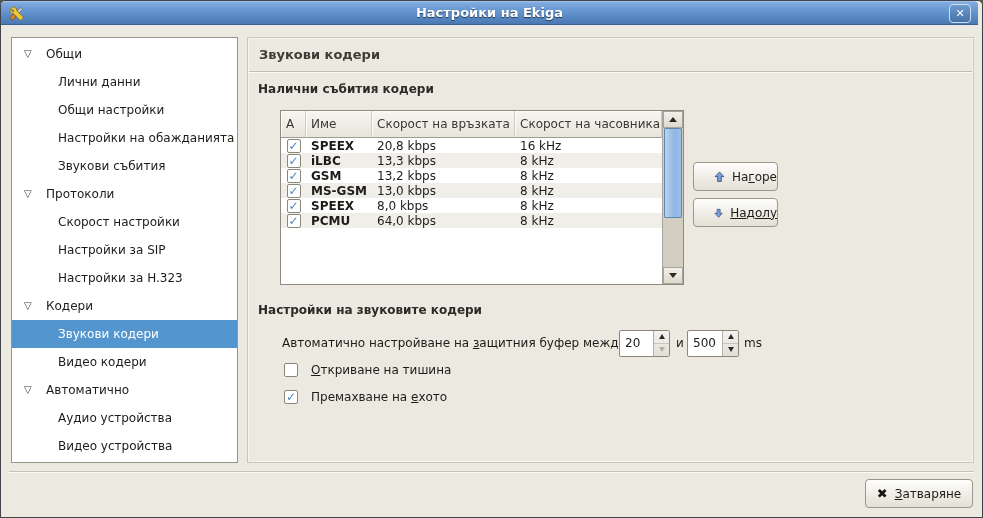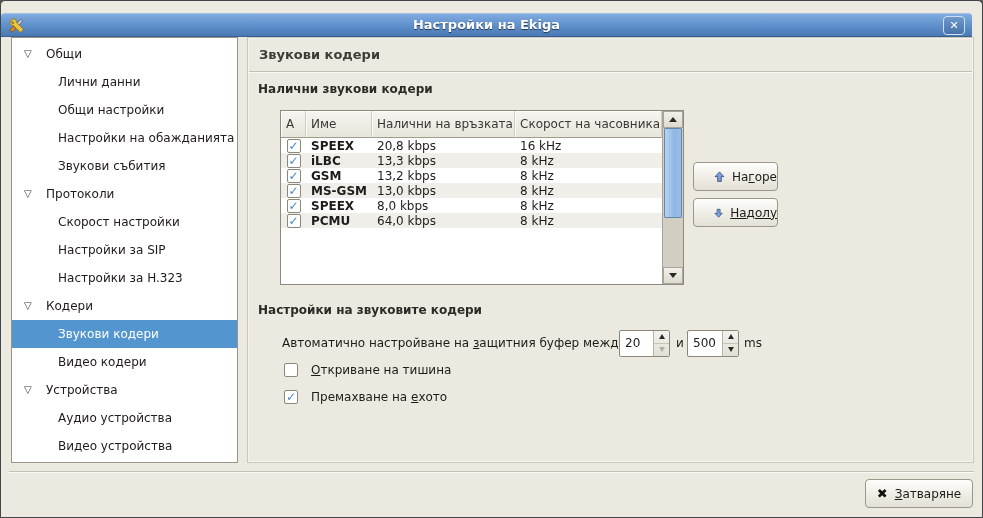--- a/index.html
+++ b/index.html
@@ -4,23 +4,23 @@
 <style>
   * { margin:0; padding:0; box-sizing:border-box; }
   html,body { background:#555; font-family:"DejaVu Sans","Liberation Sans",sans-serif; }
   .window {
     position:relative; width:983px; height:518px; margin:0 auto;
     background:#ece9e0; border:1px solid #41454b; border-radius:5px 5px 0 0;
     overflow:hidden; font-size:12px; color:#1e1c19;
   }
   
   .titlebar {
-    position:absolute; left:0; top:0; right:10px; height:24px;
+    position:absolute; left:0; top:0; right:4px; height:24px;
     background:linear-gradient(to bottom,#a8c7ec 0%,#7ea9de 8%,#5f90cb 55%,#4a78b2 100%);
-    border-bottom:1px solid #3a5f91; border-radius:4px 4px 0 0;margin-top:12px;
+    border-bottom:1px solid #3a5f91; border-radius:4px 4px 0 0;
   }
   .titlebar .ttl {
     position:absolute; left:0; right:0; top:4px; text-align:center;
     color:#fff; font-weight:bold; font-size:13px;
     text-shadow:0 1px 1px rgba(0,0,0,.6);
   }
   .app-icon { position:absolute; left:6px; top:3px; width:19px; height:19px; }
   .tb-close {
     position:absolute; right:7px; top:3px; width:22px; height:19px;
     background:linear-gradient(to bottom,#6e9ace,#47амba 100%);
@@ -179,41 +179,41 @@
       <span>Кодери</span>
     </div>
     <div class="trow child sel">
       <span>Звукови кодери</span>
     </div>
     <div class="trow child">
       <span>Видео кодери</span>
     </div>
     <div class="trow">
       <span class="exp">▽</span>
-      <span>Устройства</span>
+      <span>Автоматично</span>
     </div>
     <div class="trow child">
       <span>Аудио устройства</span>
     </div>
     <div class="trow child">
       <span>Видео устройства</span>
     </div>
   </div>
 
   <div class="frame">
     <div class="panel-title">Звукови кодери</div>
     <div class="title-sep"></div>
 
-    <div class="sec-label sec-codecs">Налични звукови кодери</div>
+    <div class="sec-label sec-codecs">Налични събития кодери</div>
 
     <div class="ctable">
       <div class="thead">
         <div class="th">А</div>
         <div class="th">Име</div>
-        <div class="th">Налични на връзката</div>
+        <div class="th">Скорост на връзката</div>
         <div class="th">Скорост на часовника</div>
       </div>
 
       <div class="trowt">
         <div class="ckwrap">
             <span class="checkbox checked"></span>
           </div>
         <div class="cell cname">SPEEX</div>
         <div class="cell">20,8 kbps</div>
         <div class="cell">16 kHz</div>

